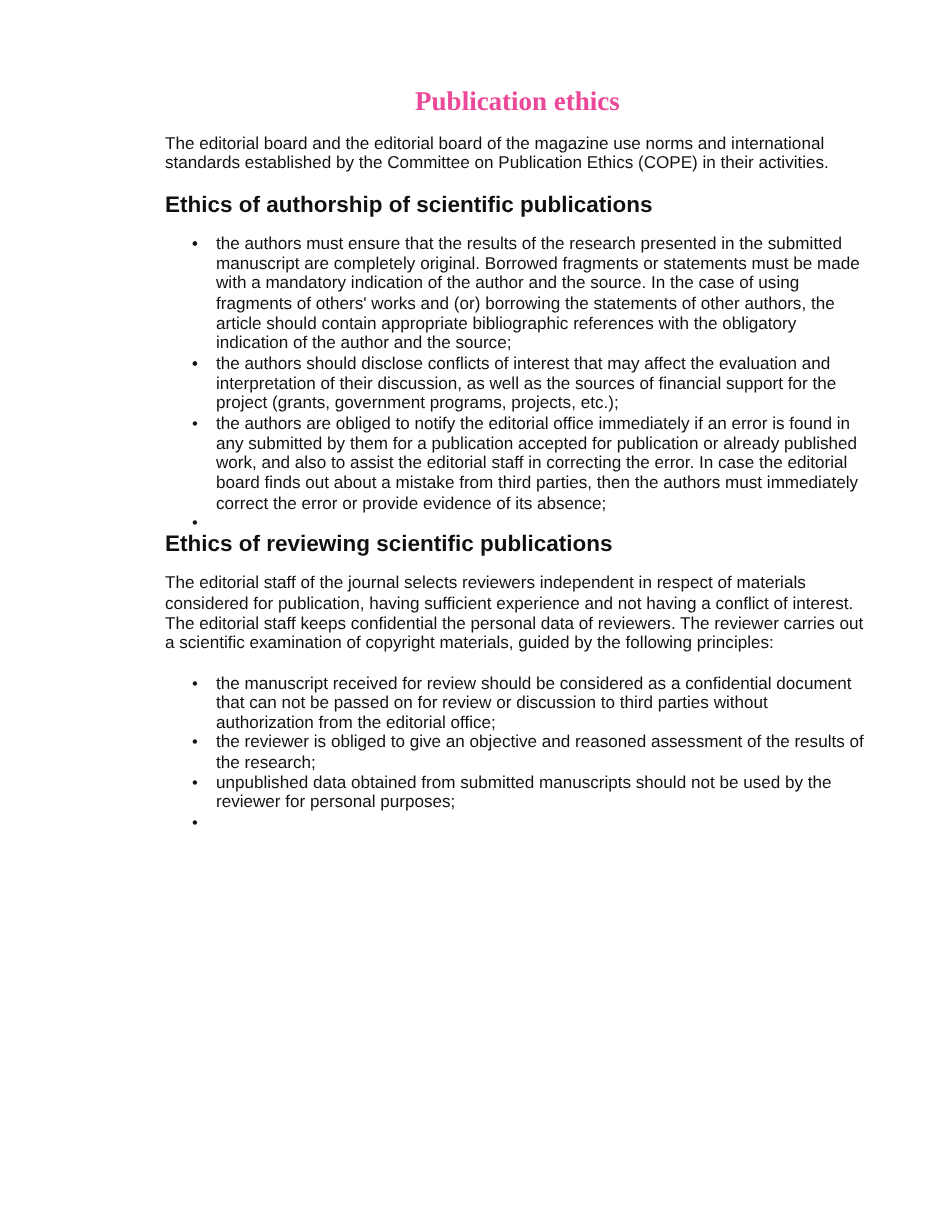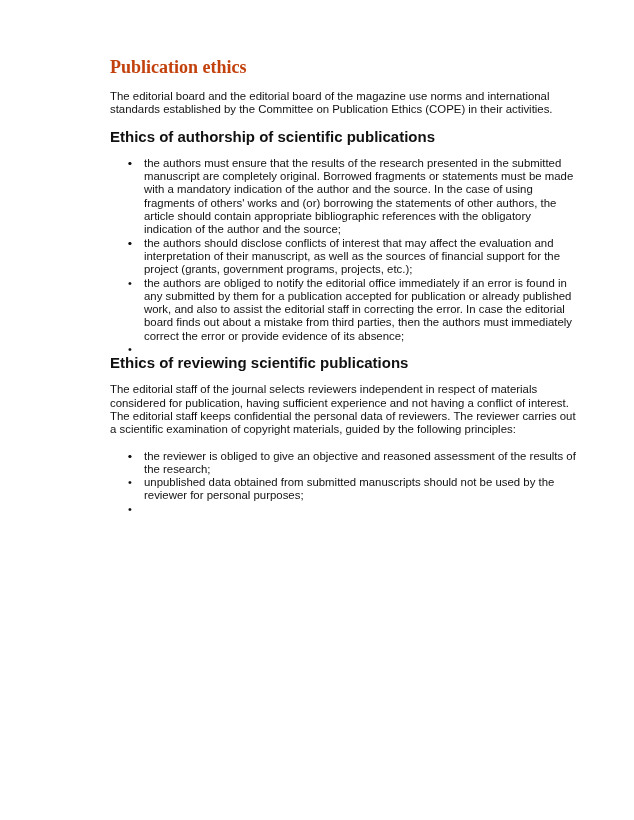--- a/index.html
+++ b/index.html
@@ -5,21 +5,21 @@
   html, body { margin: 0; padding: 0; background: #ffffff; }
   body { width: 634px; height: 820px; overflow: hidden; position: relative; }
   .page {
     position: absolute; left: 110px; top: 56px; width: 470px;
     font-family: "Liberation Sans", sans-serif;
     font-size: 11.4px; line-height: 13.3px; color: #111111;
   }
   .title {
     font-family: "Liberation Serif", serif;
     font-weight: bold; font-size: 18px; line-height: 22px;
-    margin: 0 0 12px 0; color: #c2410c;
+    text-align: center; margin: 0 0 12px 0; color: #ec4899;
   }
   p { margin: 0 0 13px 0; }
   h2 {
     font-size: 15px; line-height: 13.3px; font-weight: bold;
     margin: 0 0 14px 0;
   }
   ul { list-style: none; margin: 0 0 13px 0; padding: 0; }
   li { position: relative; padding-left: 34px; }
   li .bullet {
     position: absolute; left: 18px; top: 0; font-size: 11px;
@@ -31,29 +31,29 @@
 <div class="page">
   <div class="title">Publication ethics</div>
   <p>The editorial board and the editorial board of the magazine use norms and international standards established by the Committee on Publication Ethics (COPE) in their activities.</p>
 
   <section>
     <h2>Ethics of authorship of scientific publications</h2>
     <ul>
       <li><span class="bullet">•</span></li>
       <li><span class="bullet">•</span><span>the authors must ensure that the results of the research presented in the submitted manuscript are completely original. Borrowed fragments or statements must be made with a mandatory indication of the author and the source. In the case of using fragments of others' works and (or) borrowing the statements of other authors, the article should contain appropriate bibliographic references with the obligatory indication of the author and the source;</span></li>
       <li><span class="bullet">•</span></li>
-      <li><span class="bullet">•</span><span>the authors should disclose conflicts of interest that may affect the evaluation and interpretation of their manuscript, as well as the sources of financial support for the project (grants, government programs, projects, etc.);</span></li>
+      <li><span class="bullet">•</span><span>the authors should disclose conflicts of interest that may affect the evaluation and interpretation of their discussion, as well as the sources of financial support for the project (grants, government programs, projects, etc.);</span></li>
       <li><span class="bullet">•</span><span>the authors are obliged to notify the editorial office immediately if an error is found in any submitted by them for a publication accepted for publication or already published work, and also to assist the editorial staff in correcting the error. In case the editorial board finds out about a mistake from third parties, then the authors must immediately correct the error or provide evidence of its absence;</span></li>
       <li><span class="bullet">•</span></li>
     </ul>
   </section>
 
   <section>
     <h2>Ethics of reviewing scientific publications</h2>
     <p>The editorial staff of the journal selects reviewers independent in respect of materials considered for publication, having sufficient experience and not having a conflict of interest. The editorial staff keeps confidential the personal data of reviewers. The reviewer carries out a scientific examination of copyright materials, guided by the following principles:</p>
     <ul>
-      <li><span class="bullet">•</span></li>
+      <li><span class="bullet">•</span><span>the manuscript received for review should be considered as a confidential document that can not be passed on for review or discussion to third parties without authorization from the editorial office;</span></li>
       <li><span class="bullet">•</span><span>the reviewer is obliged to give an objective and reasoned assessment of the results of the research;</span></li>
       <li><span class="bullet">•</span><span>unpublished data obtained from submitted manuscripts should not be used by the reviewer for personal purposes;</span></li>
       <li><span class="bullet">•</span></li>
     </ul>
   </section>
 </div>
 
 </body></html>

